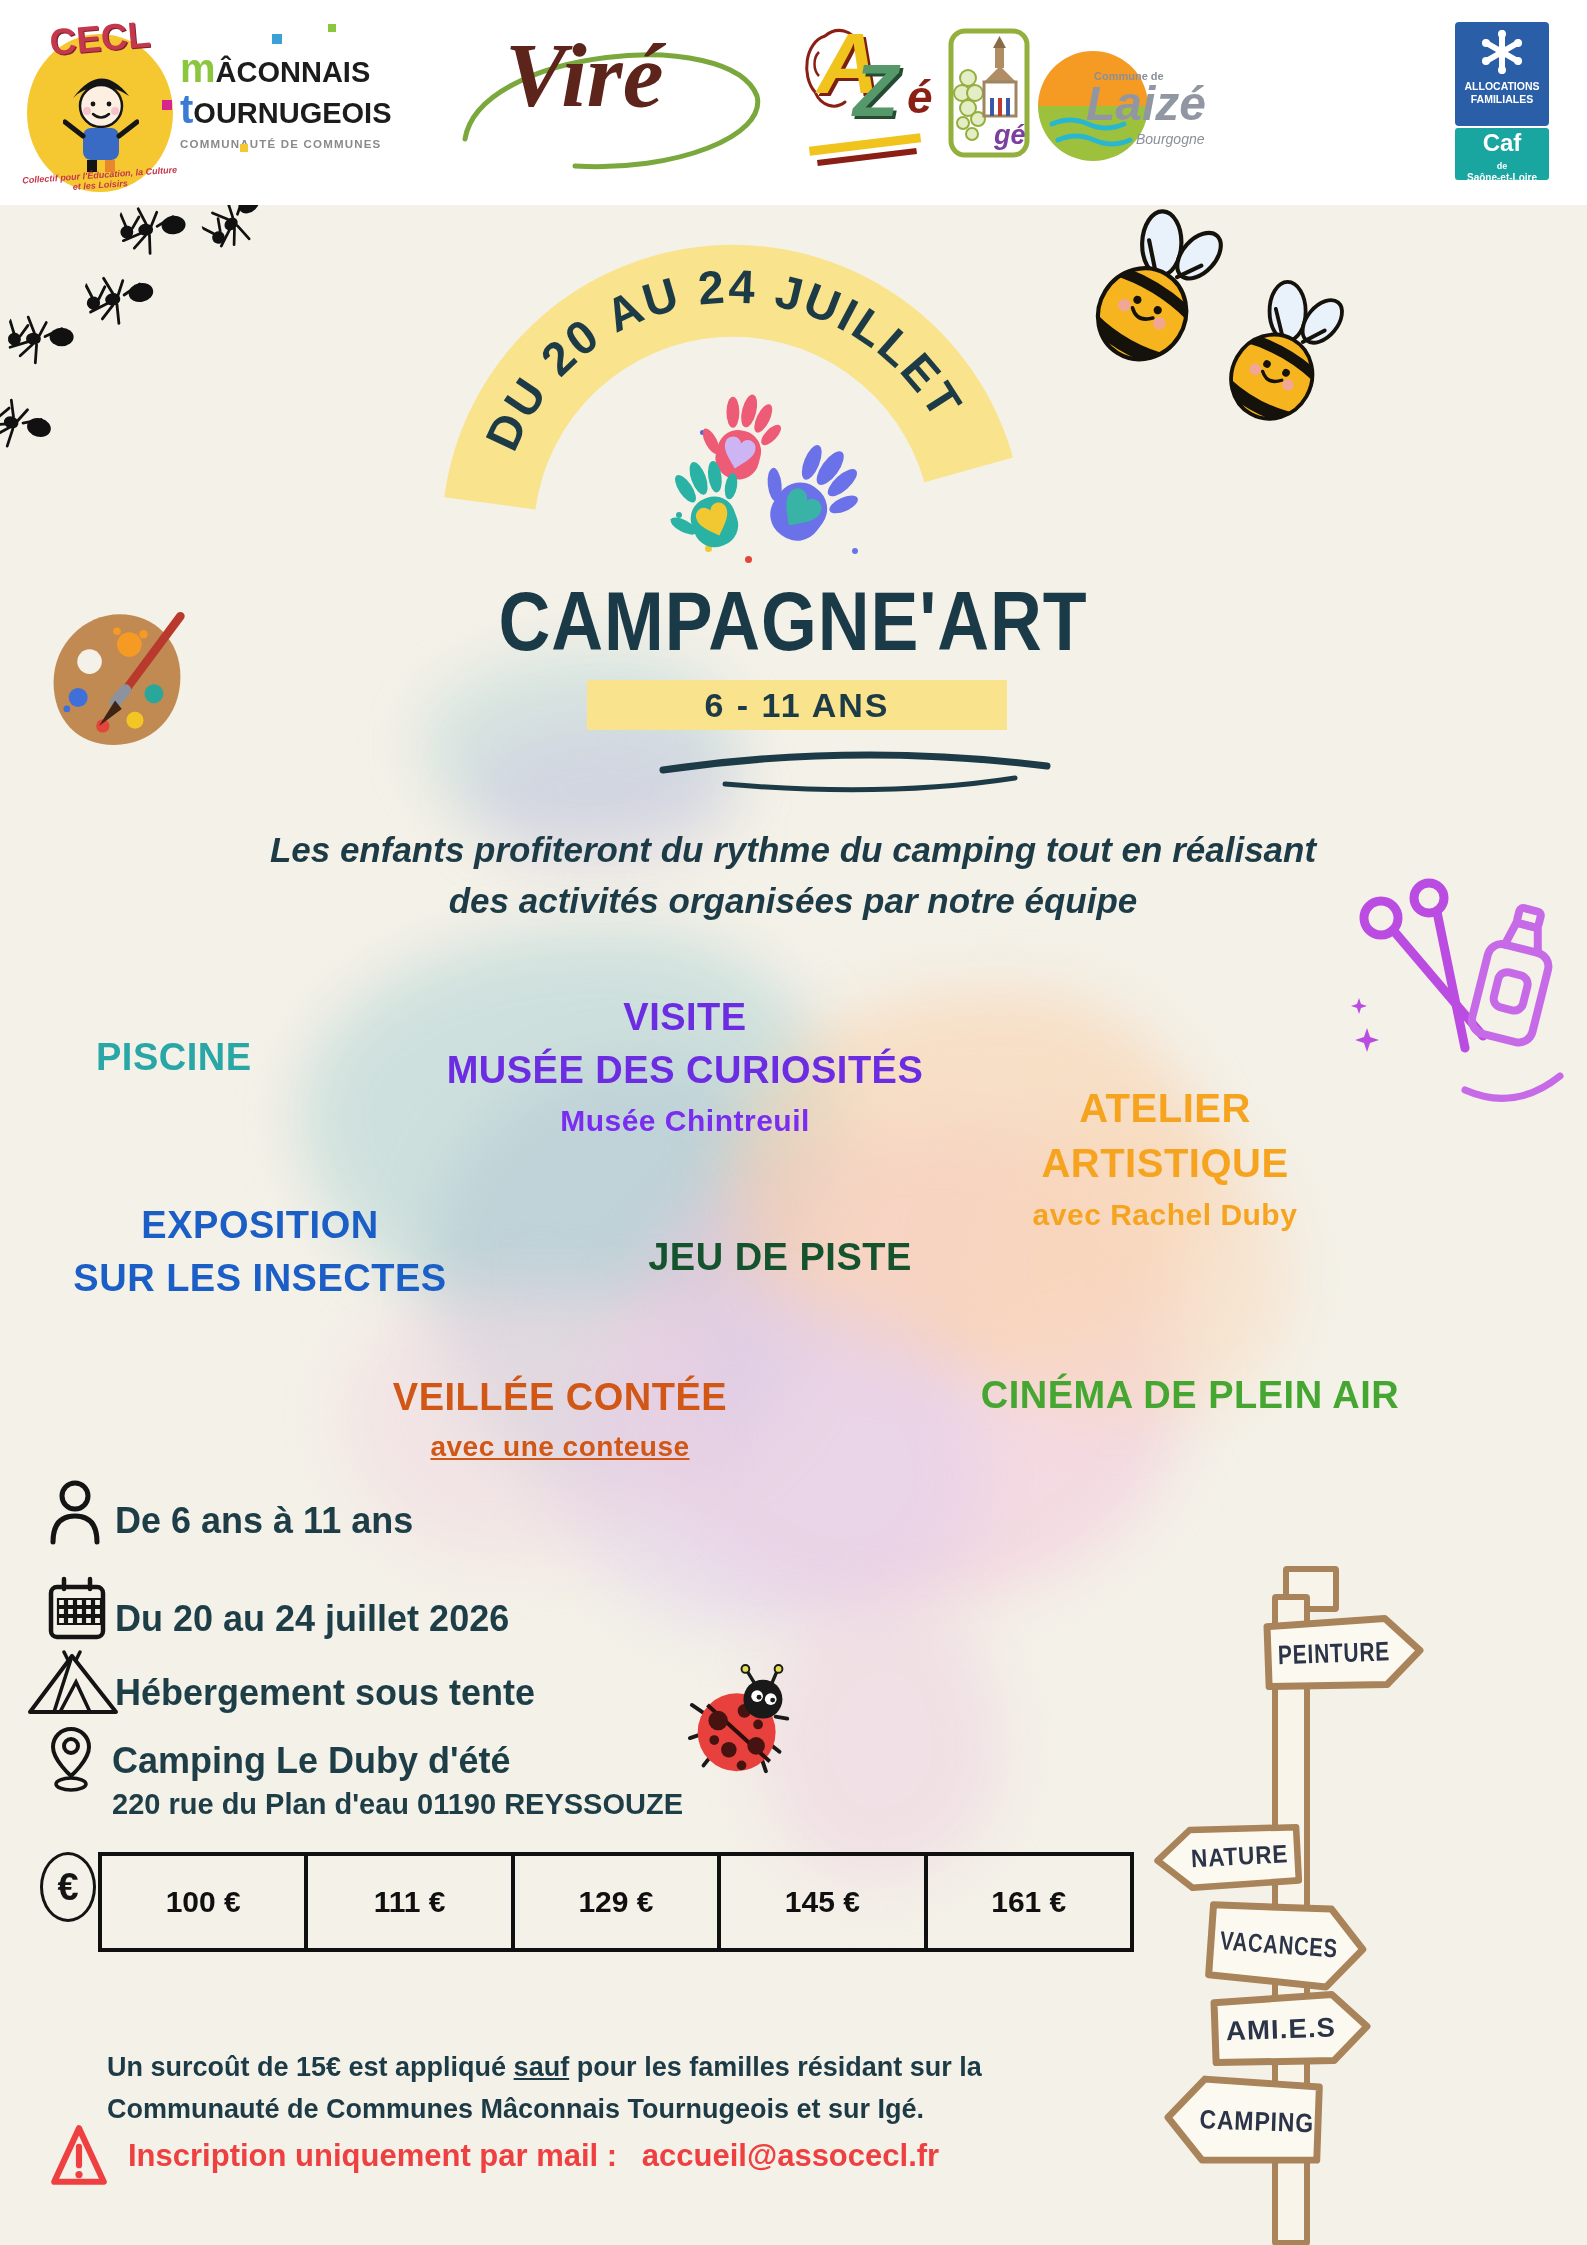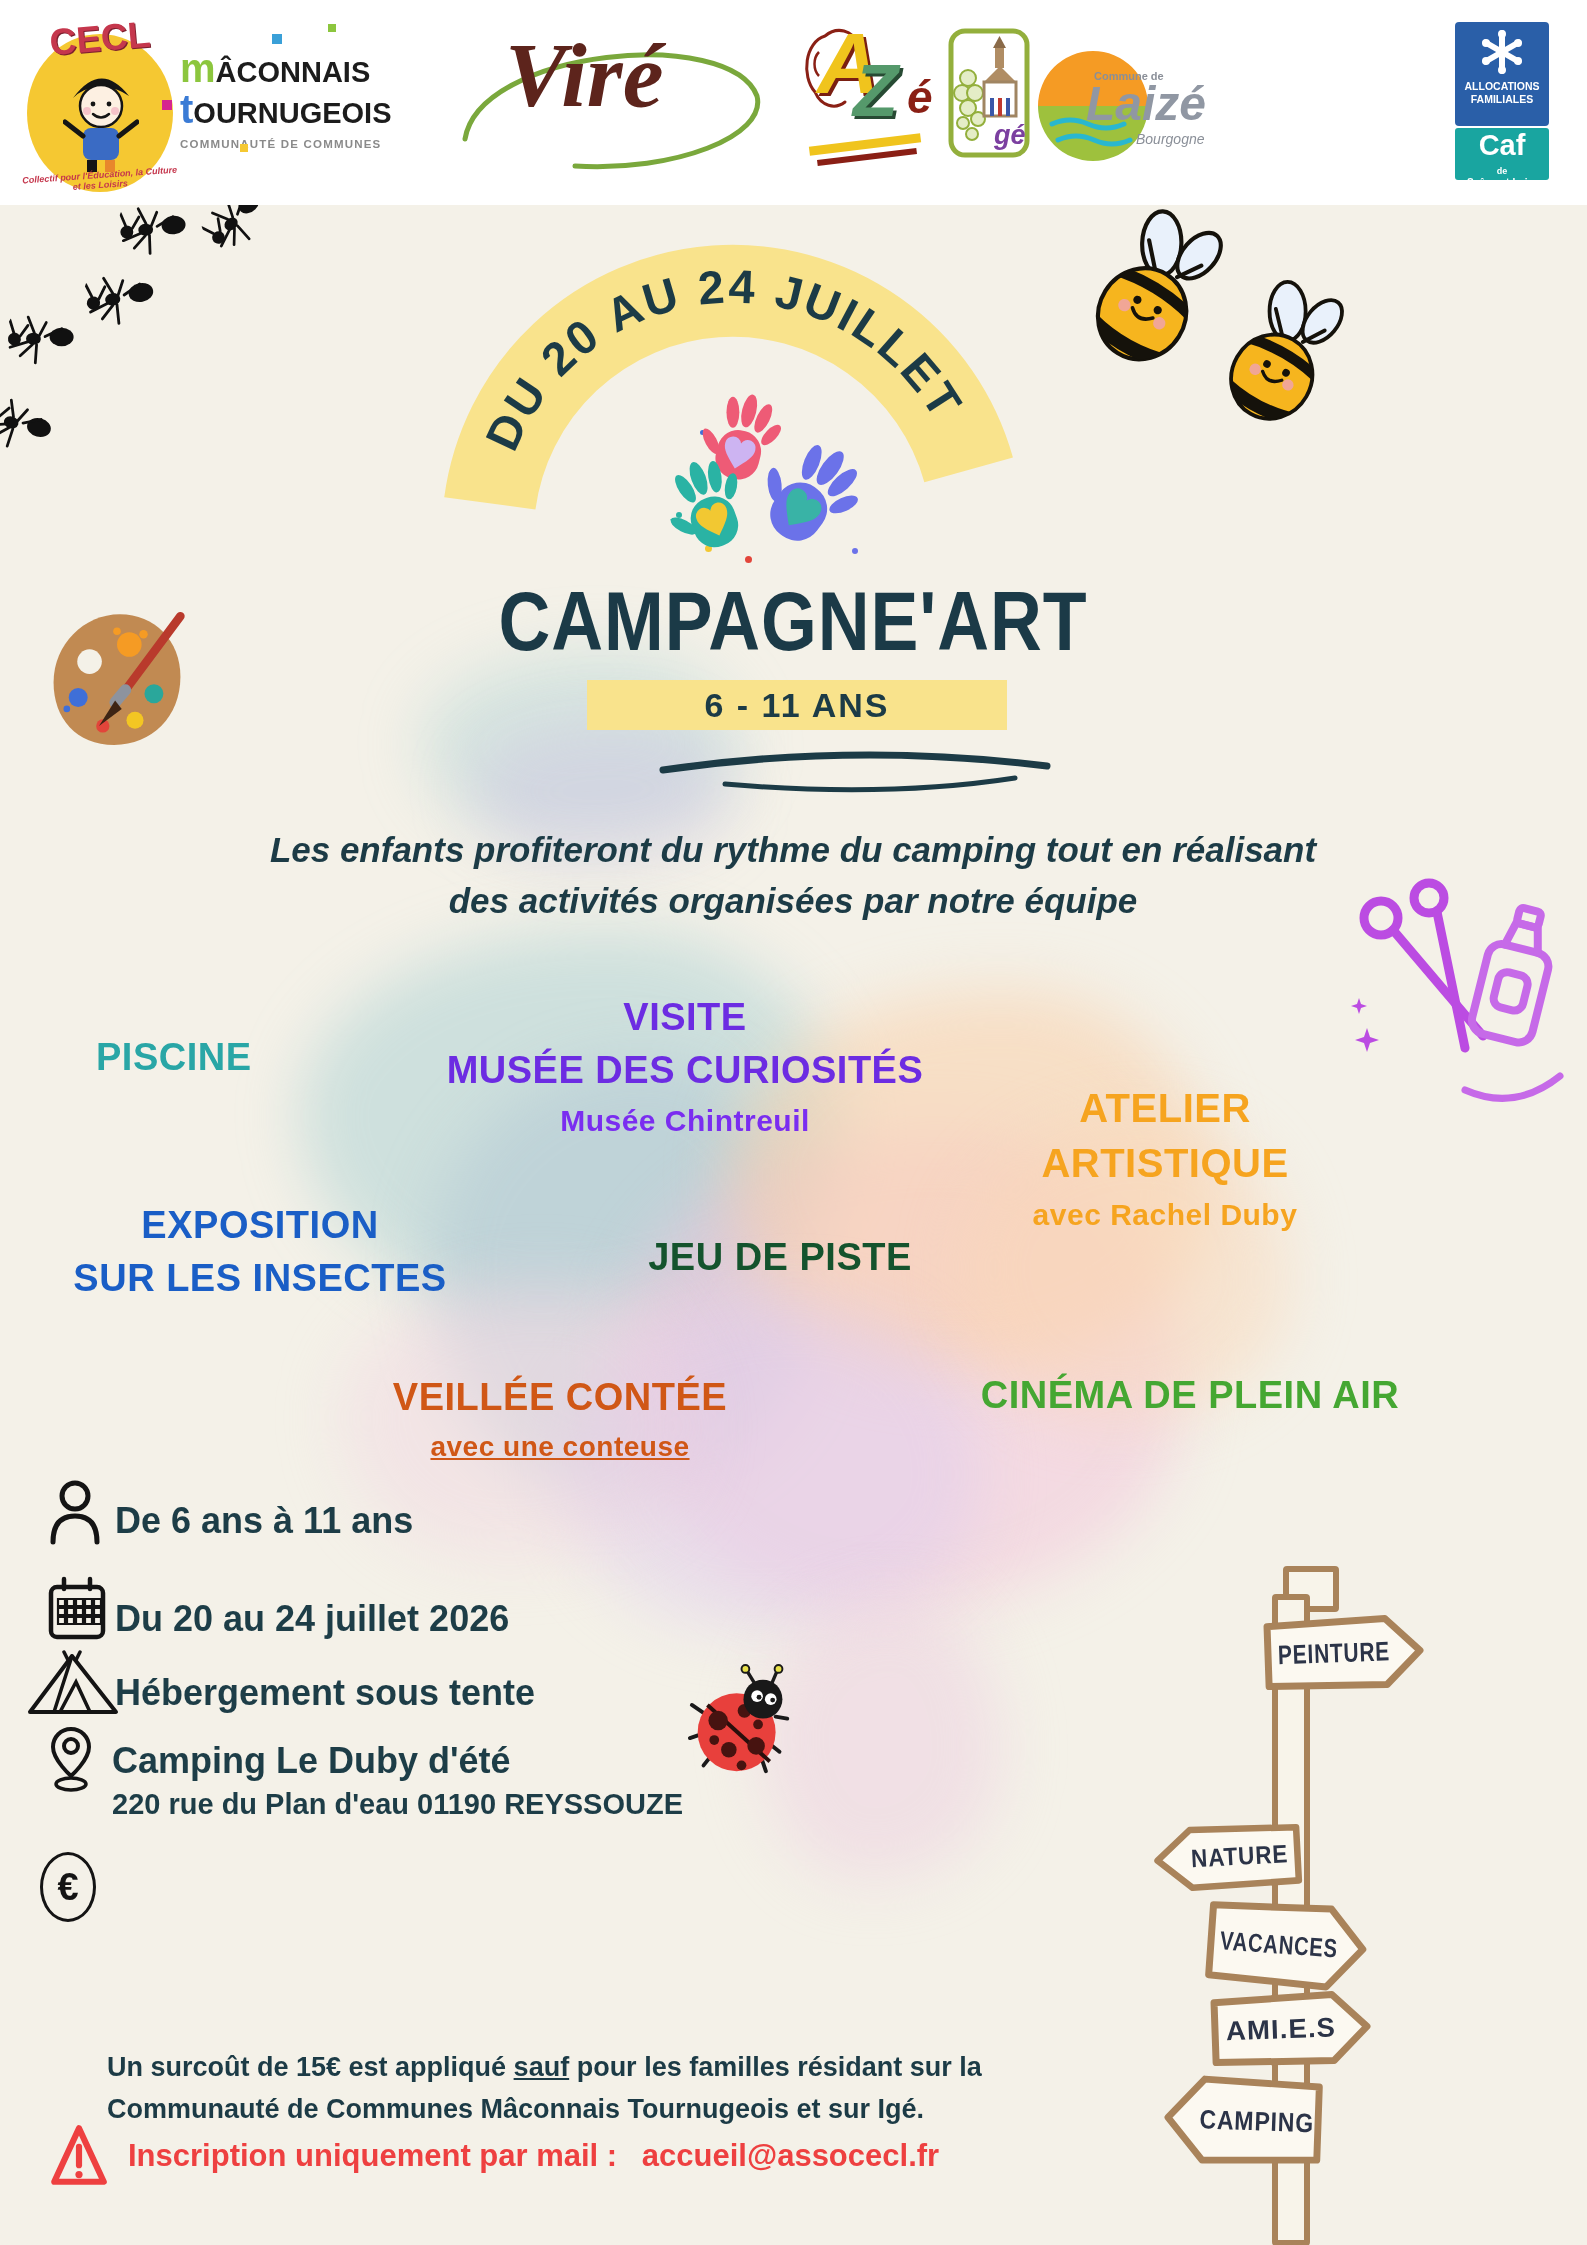--- a/index.html
+++ b/index.html
@@ -143,21 +143,21 @@
               <circle cx="8" cy="33" r="4"></circle>
               <circle cx="8" cy="15" r="4"></circle>
           </g>
         </svg>
         <div class="abs" style="left:0;top:58px;width:94px;text-align:center;color:#fff;font-size:10.5px;font-weight:800;line-height:1.25;">
           <div>ALLOCATIONS</div>
           <div>FAMILIALES</div>
         </div>
       </div>
       <div class="abs" style="left:0;top:106px;width:94px;height:52px;background:#19a5a0;border-radius:3px;text-align:center;color:#fff;">
-        <div style="font-size:29px;font-weight:800;line-height:1;margin-top:3px;">Caf</div>
+        <div style="font-size:24px;font-weight:800;line-height:1;margin-top:3px;">Caf</div>
         <span style="font-size:9px;font-weight:700;">de</span>
         <div style="font-size:10px;font-weight:700;line-height:1;">Saône-et-Loire</div>
       </div>
     </div>
   </div>
 
   <svg class="deco" style="left:200px;top:186px;width:72px;transform:rotate(-18deg);" viewBox="0 0 80 66">
     <g fill="#111">
         <circle cx="14" cy="50" r="7"></circle>
         <ellipse cx="32" cy="40" rx="8" ry="6.5" transform="rotate(-25 32 40)"></ellipse>
@@ -461,20 +461,27 @@
     <circle cx="87" cy="38" r="6" fill="#fff"></circle>
       <circle cx="89" cy="39" r="2.5" fill="#191919"></circle>
     <path d="M70 21 L62 8 M88 22 L94 8" stroke="#1a1a1a" stroke-width="3.5" stroke-linecap="round"></path>
     <circle cx="61" cy="7" r="4" fill="#e8e04a" stroke="#1a1a1a" stroke-width="2"></circle>
     <circle cx="95" cy="7" r="4" fill="#e8e04a" stroke="#1a1a1a" stroke-width="2"></circle>
   </svg>
 
   <div class="txt" style="left:40px;top:1852px;width:50px;height:64px;border:3px solid #141414;border-radius:50%;display:flex;align-items:center;justify-content:center;font-size:38px;font-weight:700;color:#141414;">€</div>
   <table class="price-table txt" style="left:98px;top:1852px;">
     <tbody>
+    <tr>
+      <td>100 €</td>
+      <td>111 €</td>
+      <td>129 €</td>
+      <td>145 €</td>
+      <td>161 €</td>
+    </tr>
   </tbody>
     </table>
 
   <div class="txt" style="left:107px;top:2046px;width:960px;font-size:27px;font-weight:800;line-height:42px;color:#1c3b46;">
     <div><span>Un surcoût de 15€ est appliqué </span><span style="text-decoration:underline;">sauf</span><span> pour les familles résidant sur la</span></div>
     <div>Communauté de Communes Mâconnais Tournugeois et sur Igé.</div>
   </div>
 
   <svg class="deco" style="left:50px;top:2122px;width:58px;height:68px;" viewBox="0 0 56 66">
     <polygon points="28,6 52,58 4,58" fill="none" stroke="#ee4040" stroke-width="6" stroke-linejoin="round"></polygon>

